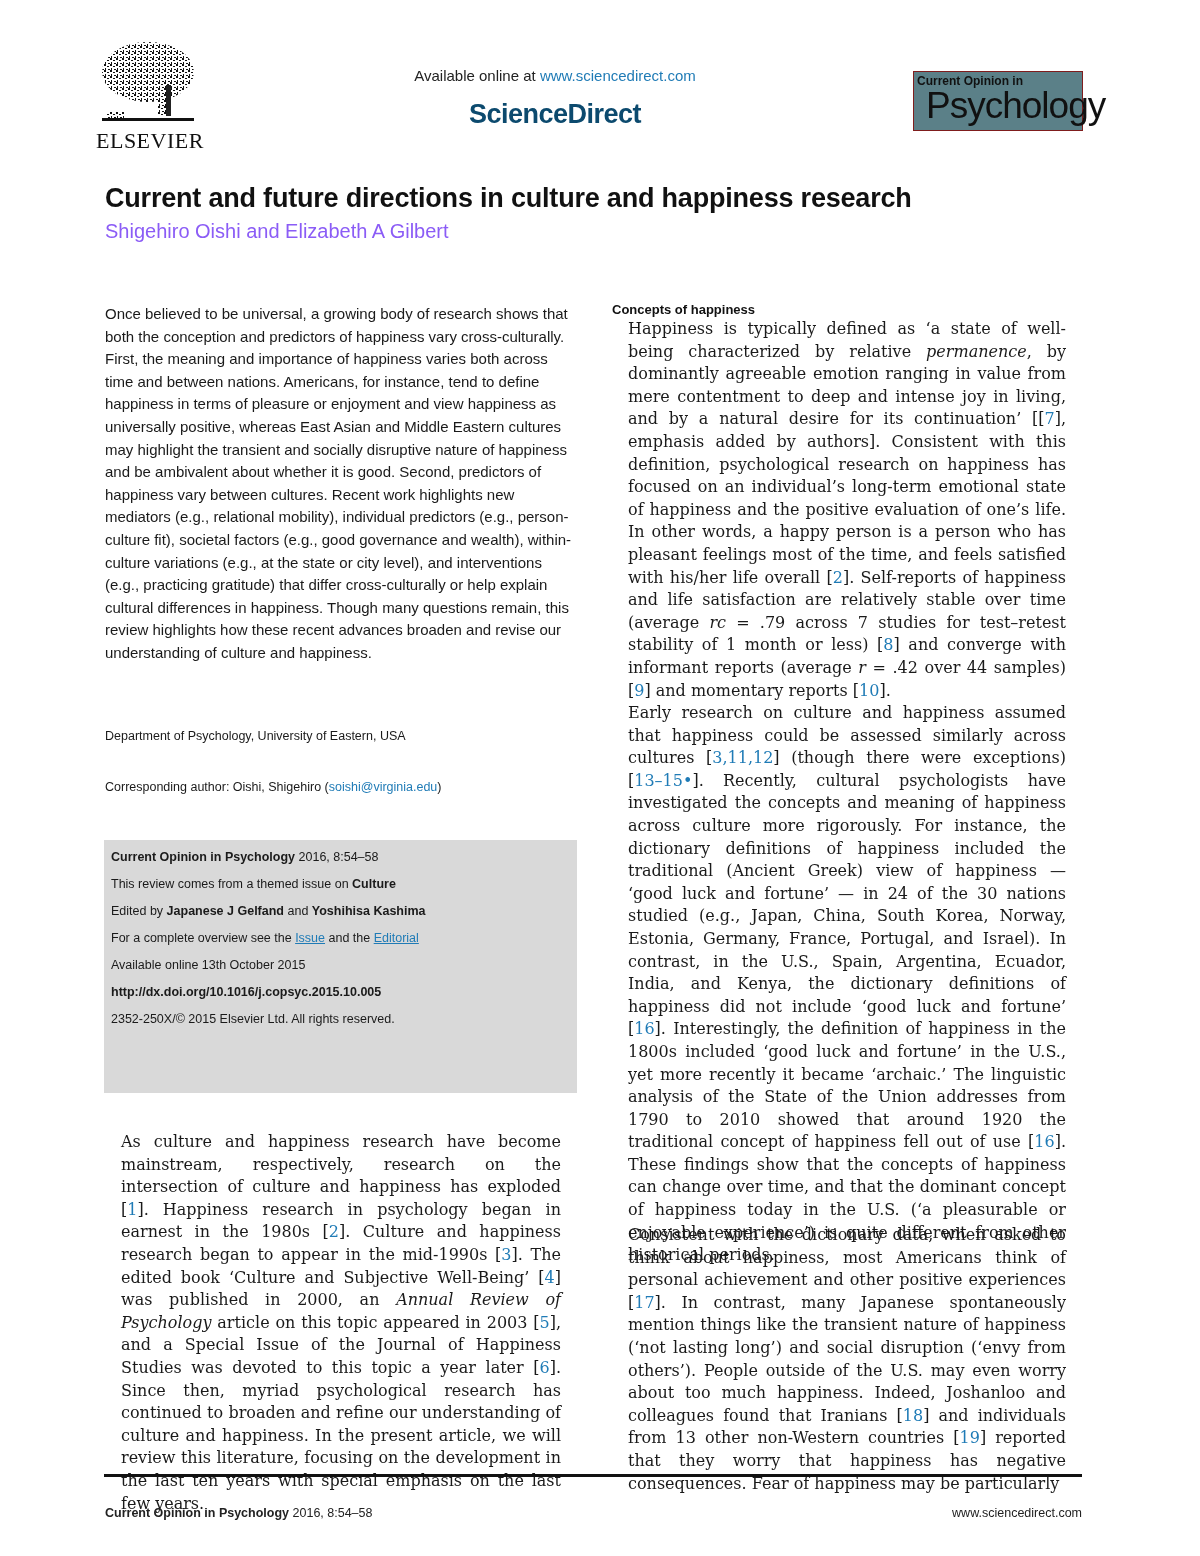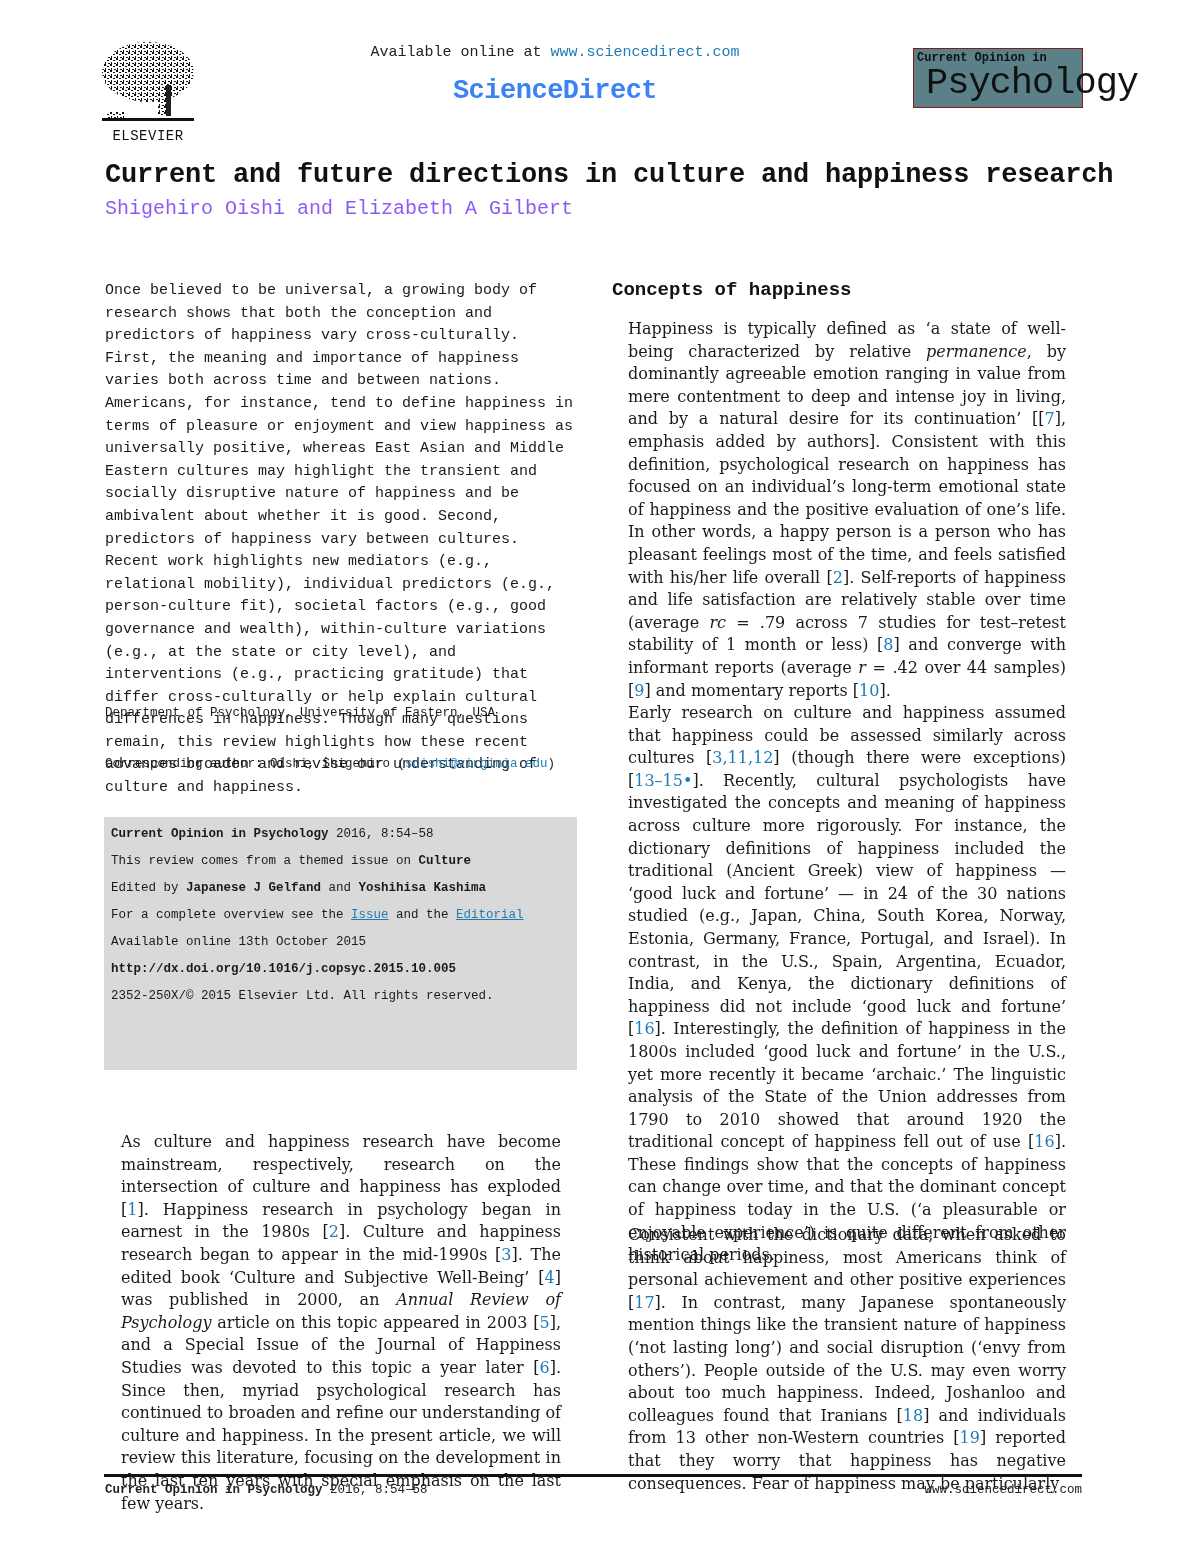--- a/index.html
+++ b/index.html
@@ -1,28 +1,28 @@
 <!DOCTYPE html>
 <html><head>
 <meta charset="utf-8">
 <style>
   html, body { margin: 0; padding: 0; background: #ffffff; }
   body { width: 1200px; height: 1556px; position: relative; overflow: hidden; color: #1a1a1a; }
   .abs { position: absolute; }
-  .sans { font-family: Liberation Mono, monospace; }
+  .sans { font-family: Liberation Sans, sans-serif; margin-top: 23px; }
   .serif { font-family: "DejaVu Serif", "Liberation Serif", serif; }
   .link { color: #1f7bb6; }
 
   
   #elsevier-logo { left: 96px; top: 40px; width: 104px; height: 110px; }
   #elsevier-logo .tree { width: 100px; height: 84px; margin: 0 auto; position: relative; }
-  #elsevier-logo .wordmark { font-family: Liberation Mono, monospace; font-size: 14px; letter-spacing: 0.5px; text-align: center; color: #111; margin-top: 4px; }
+  #elsevier-logo .wordmark { font-family: Liberation Serif, serif; font-size: 22px; letter-spacing: 0.5px; text-align: center; color: #111; margin-top: 4px; }
 
   #available-online { left: 0; width: 1110px; top: 44px; text-align: center; font-size: 15px; color: #222; }
-  #sciencedirect { left: 0; width: 1110px; top: 76px; text-align: center; font-size: 27px; font-weight: bold; color: #3b82f6; letter-spacing: -0.5px; }
+  #sciencedirect { left: 0; width: 1110px; top: 76px; text-align: center; font-size: 27px; font-weight: bold; color: #0c4a6e; letter-spacing: -0.5px; }
 
   #journal-logo { left: 913px; top: 48px; width: 168px; height: 58px; background: #5b8088; border: 1px solid #7f1d1d; }
   #journal-logo .top { font-size: 12px; font-weight: bold; color: #111; padding: 2px 0 0 3px; }
   #journal-logo .big { font-size: 37px; color: #111; line-height: 36px; padding-left: 12px; letter-spacing: -1px; }
 
   
   #article-title { left: 105px; top: 160px; font-size: 27px; font-weight: bold; color: #111; letter-spacing: -0.2px; }
   #article-authors { left: 105px; top: 197px; font-size: 20px; color: #8b5cf6; }
 
   
@@ -34,21 +34,21 @@
   
   #info-box { left: 104px; top: 817px; width: 473px; height: 253px; background: #d9d9d9; }
   #info-box .line { position: absolute; left: 7px; font-size: 12.5px; color: #1a1a1a; white-space: nowrap; }
   #info-box b { font-weight: bold; }
   #info-box .u { text-decoration: underline; }
 
   
   .body-col { font-size: 16px; line-height: 22.6px; color: #1a1a1a; text-align: justify; }
   .body-col p { margin: 16px; }
   #intro-text { left: 105px; top: 1115px; width: 472px; }
-  #section-heading { left: 612px; top: 279px; font-size: 19px; font-weight: bold; color: #111; }
+  #section-heading { left: 612px; top: 279px; font-size: 13px; font-weight: bold; color: #111; }
   #para1 { left: 612px; top: 302px; width: 470px; }
   #para2 { left: 612px; top: 686px; width: 470px; }
   #para3 { left: 612px; top: 1208px; width: 470px; }
 
   
   #footer-rule { left: 104px; top: 1474px; width: 978px; height: 3px; background: #111; }
   #footer-left { left: 105px; top: 1483px; font-size: 12.5px; color: #222; }
   #footer-left b { font-weight: bold; }
   #footer-right { right: 118px; top: 1483px; font-size: 12.5px; color: #222; }
 </style>

